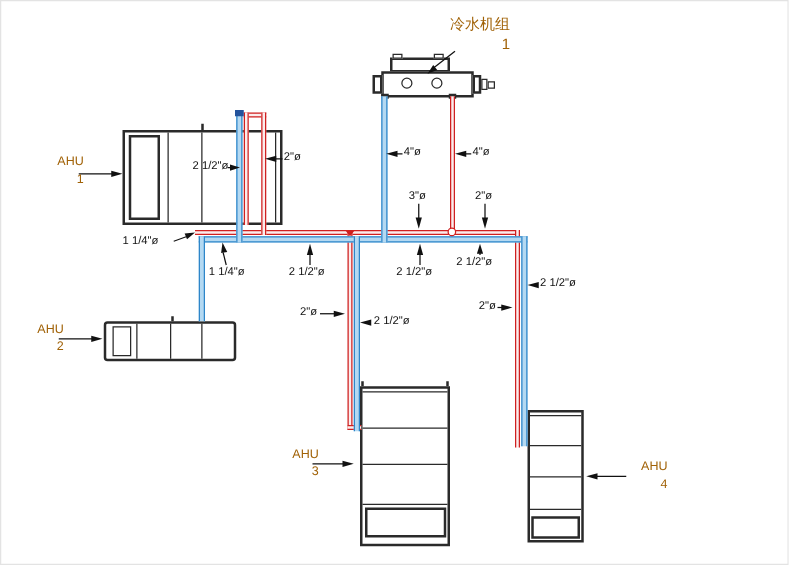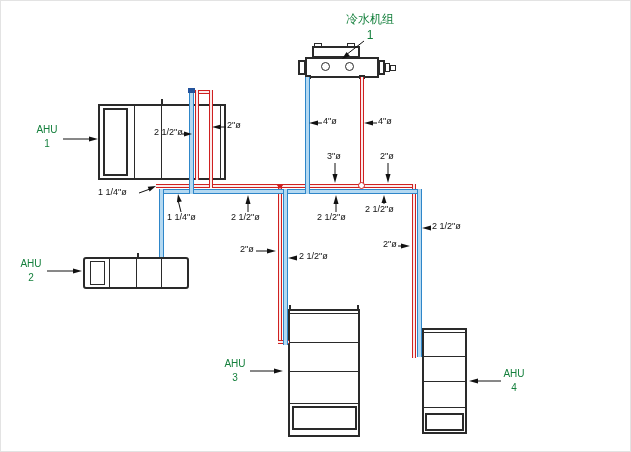--- a/index.html
+++ b/index.html
@@ -17,21 +17,21 @@
   
   .pbv{position:absolute;width:5px;background:#b4d9f2;border-left:1px solid #2e86c9;border-right:1px solid #2e86c9;box-sizing:border-box;}
   .pbh{position:absolute;height:5px;background:#b4d9f2;border-top:1px solid #2e86c9;border-bottom:1px solid #2e86c9;box-sizing:border-box;}
   .prv{position:absolute;width:4px;background:#fbecec;border-left:1px solid #cf2020;border-right:1px solid #cf2020;box-sizing:border-box;}
   .prh{position:absolute;height:4px;background:#fbecec;border-top:1px solid #cf2020;border-bottom:1px solid #cf2020;box-sizing:border-box;}
   .bcap{position:absolute;background:#24539c;}
   .rnode{position:absolute;width:7px;height:7px;border:1.5px solid #cf2020;border-radius:50%;background:#fff;box-sizing:border-box;}
   .rtee{position:absolute;width:0;height:0;border-left:4px solid transparent;border-right:4px solid transparent;border-top:5px solid #cf2020;}
   
   .lbl{position:absolute;font-size:9px;line-height:1.1;color:#111;white-space:nowrap;}
-  .eq-label{position:absolute;font-size:10px;line-height:1.35;color:#15803d;text-align:center;white-space:nowrap;}
+  .eq-label{position:absolute;font-size:10px;line-height:1.35;color:#a16207;text-align:right;white-space:nowrap;}
   .eq-label .num{display:block;}
   .cn{font-size:12px;}
   svg.overlay{position:absolute;left:0;top:0;pointer-events:none;}
 </style>
 </head>
 <body>
 
 <div id="canvas">
 
   <div class="eq" style="left:311px;top:45px;width:48px;height:12px;"></div>

